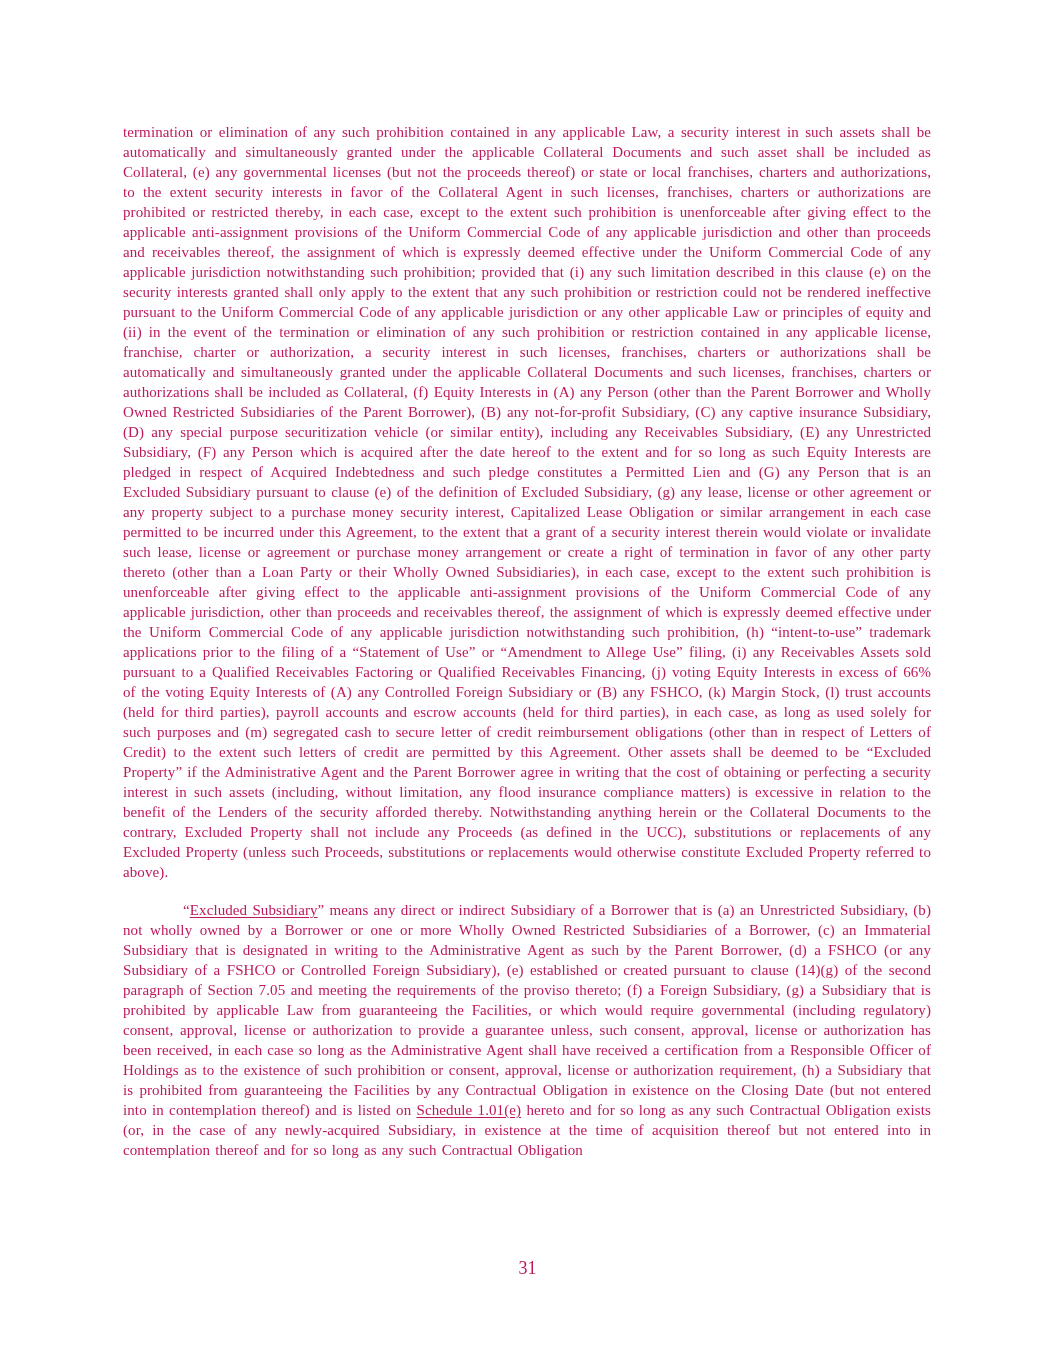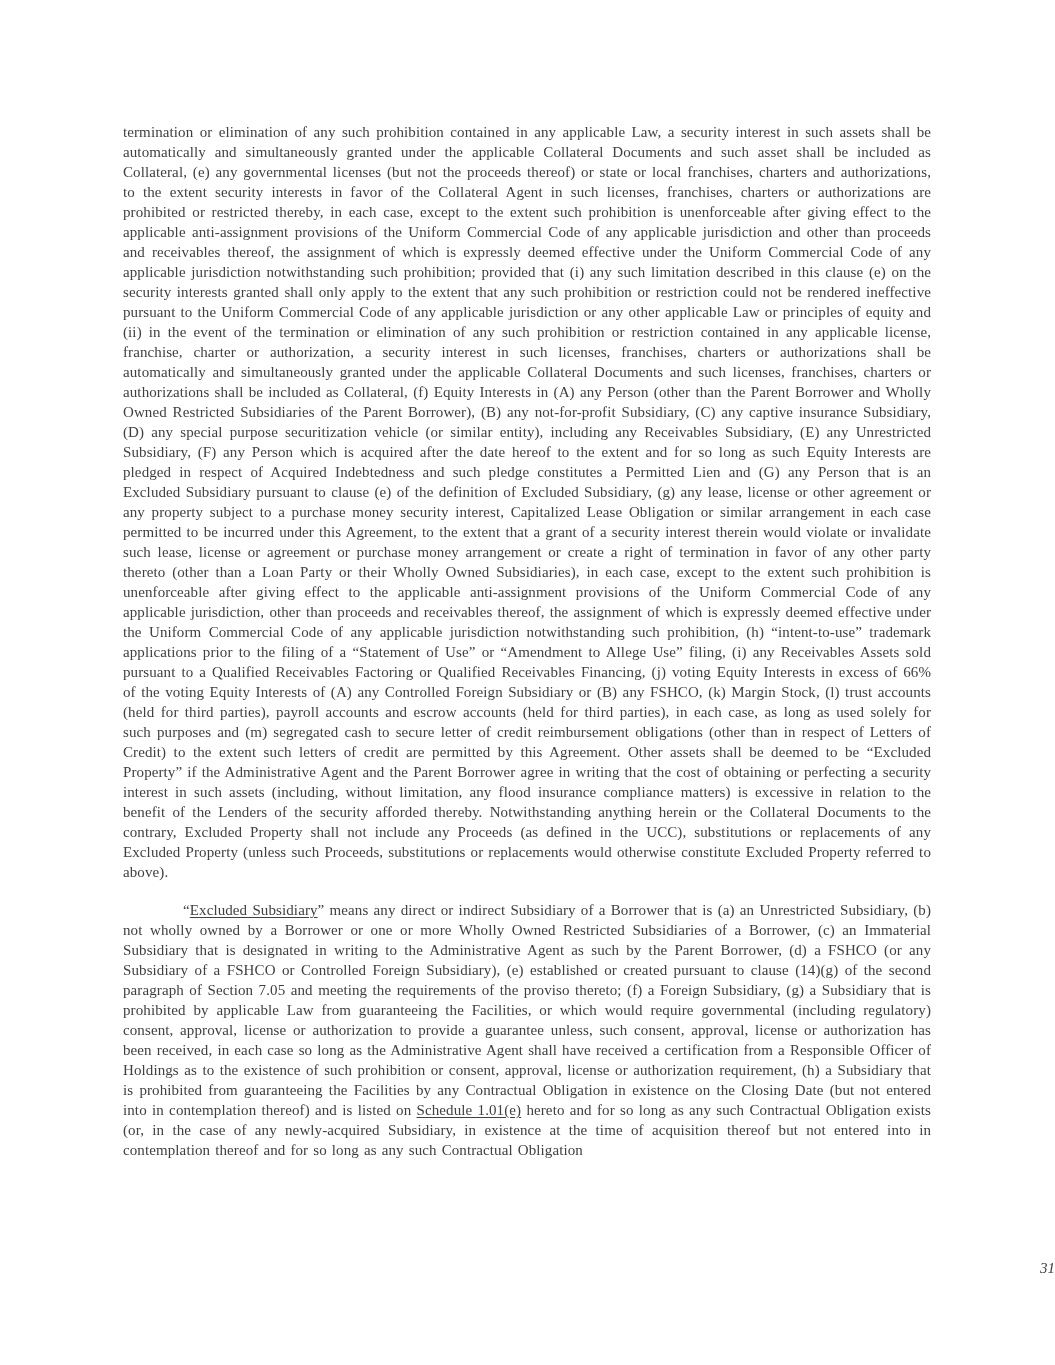--- a/index.html
+++ b/index.html
@@ -7,21 +7,21 @@
     padding: 0;
     background: #ffffff;
   }
   .page {
     position: relative;
     width: 1055px;
     height: 1365px;
     background: #ffffff;
     overflow: hidden;
     font-family: "Liberation Serif", "DejaVu Serif", serif;
-    color: #404040;
+    color: #be185d;
   }
   .content {
     position: absolute;
     top: 122px;
     left: 123px;
     width: 808px;
   }
   .para {
     margin: 0;
     font-size: 15px;
@@ -37,24 +37,23 @@
   .para span.u {
     text-decoration: underline;
     text-underline-offset: 2px;
     font-family: Liberation Serif, serif;
   }
   .page-number {
     position: absolute;
     top: 1258px;
     left: 0;
     width: 100%;
-    text-align: right;
-    font-size: 15px;
+    text-align: center;
+    font-size: 18px;
     line-height: 20px;
-    font-style: italic;
   }
 </style>
 </head>
 <body>
 
 <div class="page">
   <div class="content">
     <p class="para"><span>termination or elimination of any such prohibition contained in any applicable Law, a security interest in such assets shall be automatically and simultaneously granted under the applicable Collateral Documents and such asset shall be included as Collateral, (e) any governmental licenses (but not the proceeds thereof) or state or local franchises, charters and authorizations, to the extent security interests in favor of the Collateral Agent in such licenses, franchises, charters or authorizations are prohibited or restricted thereby, in each case, except to the extent such prohibition is unenforceable after giving effect to the applicable anti-assignment provisions of the Uniform Commercial Code of any applicable jurisdiction and other than proceeds and receivables thereof, the assignment of which is expressly deemed effective under the Uniform Commercial Code of any applicable jurisdiction notwithstanding such prohibition; provided that (i) any such limitation described in this clause (e) on the security interests granted shall only apply to the extent that any such prohibition or restriction could not be rendered ineffective pursuant to the Uniform Commercial Code of any applicable jurisdiction or any other applicable Law or principles of equity and (ii) in the event of the termination or elimination of any such prohibition or restriction contained in any applicable license, franchise, charter or authorization, a security interest in such licenses, franchises, charters or authorizations shall be automatically and simultaneously granted under the applicable Collateral Documents and such licenses, franchises, charters or authorizations shall be included as Collateral, (f) Equity Interests in (A) any Person (other than the Parent Borrower and Wholly Owned Restricted Subsidiaries of the Parent Borrower), (B) any not-for-profit Subsidiary, (C) any captive insurance Subsidiary, (D) any special purpose securitization vehicle (or similar entity), including any Receivables Subsidiary, (E) any Unrestricted Subsidiary, (F) any Person which is acquired after the date hereof to the extent and for so long as such Equity Interests are pledged in respect of Acquired Indebtedness and such pledge constitutes a Permitted Lien and (G) any Person that is an Excluded Subsidiary pursuant to clause (e) of the definition of Excluded Subsidiary, (g) any lease, license or other agreement or any property subject to a purchase money security interest, Capitalized Lease Obligation or similar arrangement in each case permitted to be incurred under this Agreement, to the extent that a grant of a security interest therein would violate or invalidate such lease, license or agreement or purchase money arrangement or create a right of termination in favor of any other party thereto (other than a Loan Party or their Wholly Owned Subsidiaries), in each case, except to the extent such prohibition is unenforceable after giving effect to the applicable anti-assignment provisions of the Uniform Commercial Code of any applicable jurisdiction, other than proceeds and receivables thereof, the assignment of which is expressly deemed effective under the Uniform Commercial Code of any applicable jurisdiction notwithstanding such prohibition, (h) “intent-to-use” trademark applications prior to the filing of a “Statement of Use” or “Amendment to Allege Use” filing, (i) any Receivables Assets sold pursuant to a Qualified Receivables Factoring or Qualified Receivables Financing, (j) voting Equity Interests in excess of 66% of the voting Equity Interests of (A) any Controlled Foreign Subsidiary or (B) any FSHCO, (k) Margin Stock, (l) trust accounts (held for third parties), payroll accounts and escrow accounts (held for third parties), in each case, as long as used solely for such purposes and (m) segregated cash to secure letter of credit reimbursement obligations (other than in respect of Letters of Credit) to the extent such letters of credit are permitted by this Agreement.  Other assets shall be deemed to be “Excluded Property” if the Administrative Agent and the Parent Borrower agree in writing that the cost of obtaining or perfecting a security interest in such assets (including, without limitation, any flood insurance compliance matters) is excessive in relation to the benefit of the Lenders of the security afforded thereby.  Notwithstanding anything herein or the Collateral Documents to the contrary, Excluded Property shall not include any Proceeds (as defined in the UCC), substitutions or replacements of any Excluded Property (unless such Proceeds, substitutions or replacements would otherwise constitute Excluded Property referred to above).</span></p>
     <p class="para indent-first"><span>“</span><span class="u">Excluded Subsidiary</span><span>” means any direct or indirect Subsidiary of a Borrower that is (a) an Unrestricted Subsidiary, (b) not wholly owned by a Borrower or one or more Wholly Owned Restricted Subsidiaries of a Borrower, (c) an Immaterial Subsidiary that is designated in writing to the Administrative Agent as such by the Parent Borrower, (d) a FSHCO (or any Subsidiary of a FSHCO or Controlled Foreign Subsidiary), (e) established or created pursuant to clause (14)(g) of the second paragraph of Section 7.05 and meeting the requirements of the proviso thereto; (f) a Foreign Subsidiary, (g) a Subsidiary that is prohibited by applicable Law from guaranteeing the Facilities, or which would require governmental (including regulatory) consent, approval, license or authorization to provide a guarantee unless, such consent, approval, license or authorization has been received, in each case so long as the Administrative Agent shall have received a certification from a Responsible Officer of Holdings as to the existence of such prohibition or consent, approval, license or authorization requirement, (h) a Subsidiary that is prohibited from guaranteeing the Facilities by any Contractual Obligation in existence on the Closing Date (but not entered into in contemplation thereof) and is listed on </span><span class="u">Schedule 1.01(e)</span><span> hereto and for so long as any such Contractual Obligation exists (or, in the case of any newly-acquired Subsidiary, in existence at the time of acquisition thereof but not entered into in contemplation thereof and for so long as any such Contractual Obligation</span></p>
   </div>

